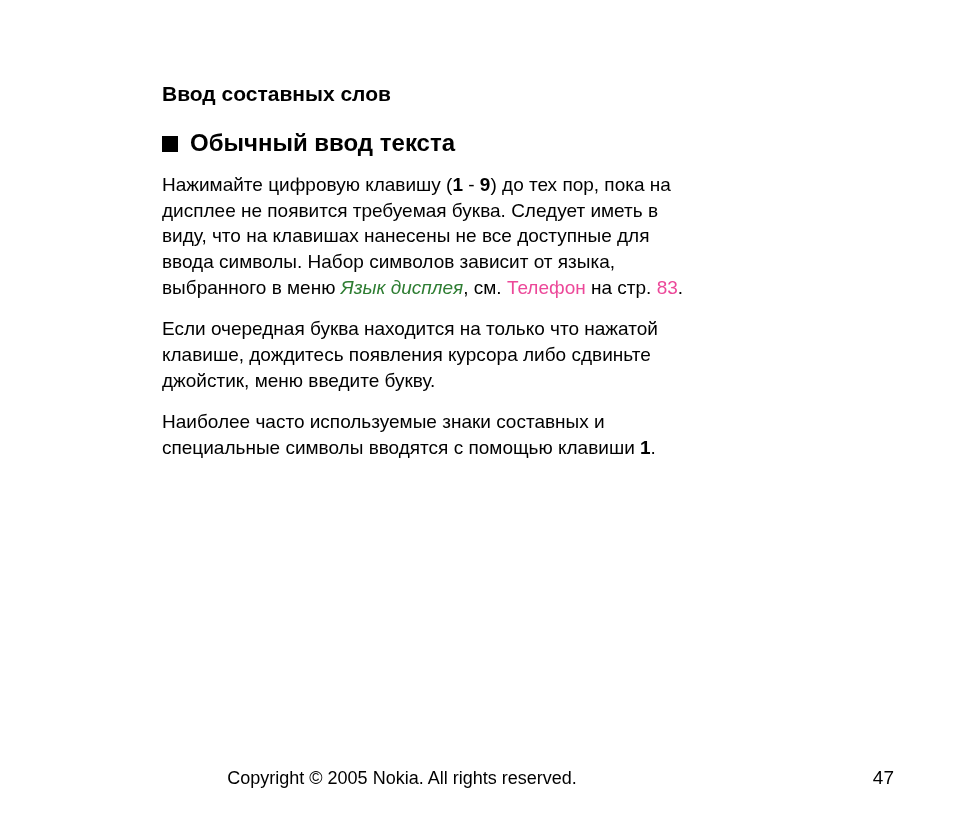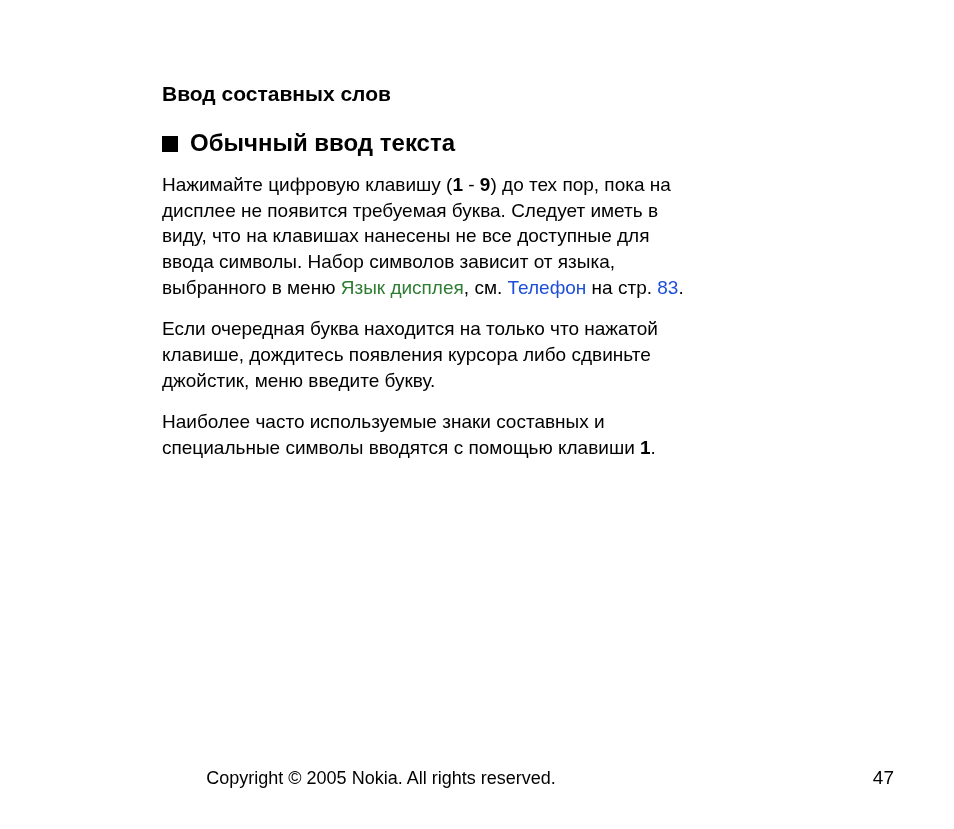--- a/index.html
+++ b/index.html
@@ -46,32 +46,33 @@
   .section-title {
     font-size: 24px;
     font-weight: bold;
     line-height: 1.2;
   }
   .bold {
     font-weight: bold;
   }
   .italic-green {
     color: #2e7d32;
+    font-style: italic;
   }
   .link-blue {
-    color: #1d4ed8;
+    color: #ec4899;
     margin-top: 28px;
   }
   .footer {
     position: absolute;
     bottom: 40px;
     left: 0;
     width: 954px;
     box-sizing: border-box;
-    padding: 0 60px 0 71px;
+    padding: 0 60px 0 92px;
     font-size: 18px;
   }
   .footer-text {
     text-align: center;
     width: 620px;
     display: inline-block;
   }
   .page-number {
     position: absolute;
     right: 60px;

